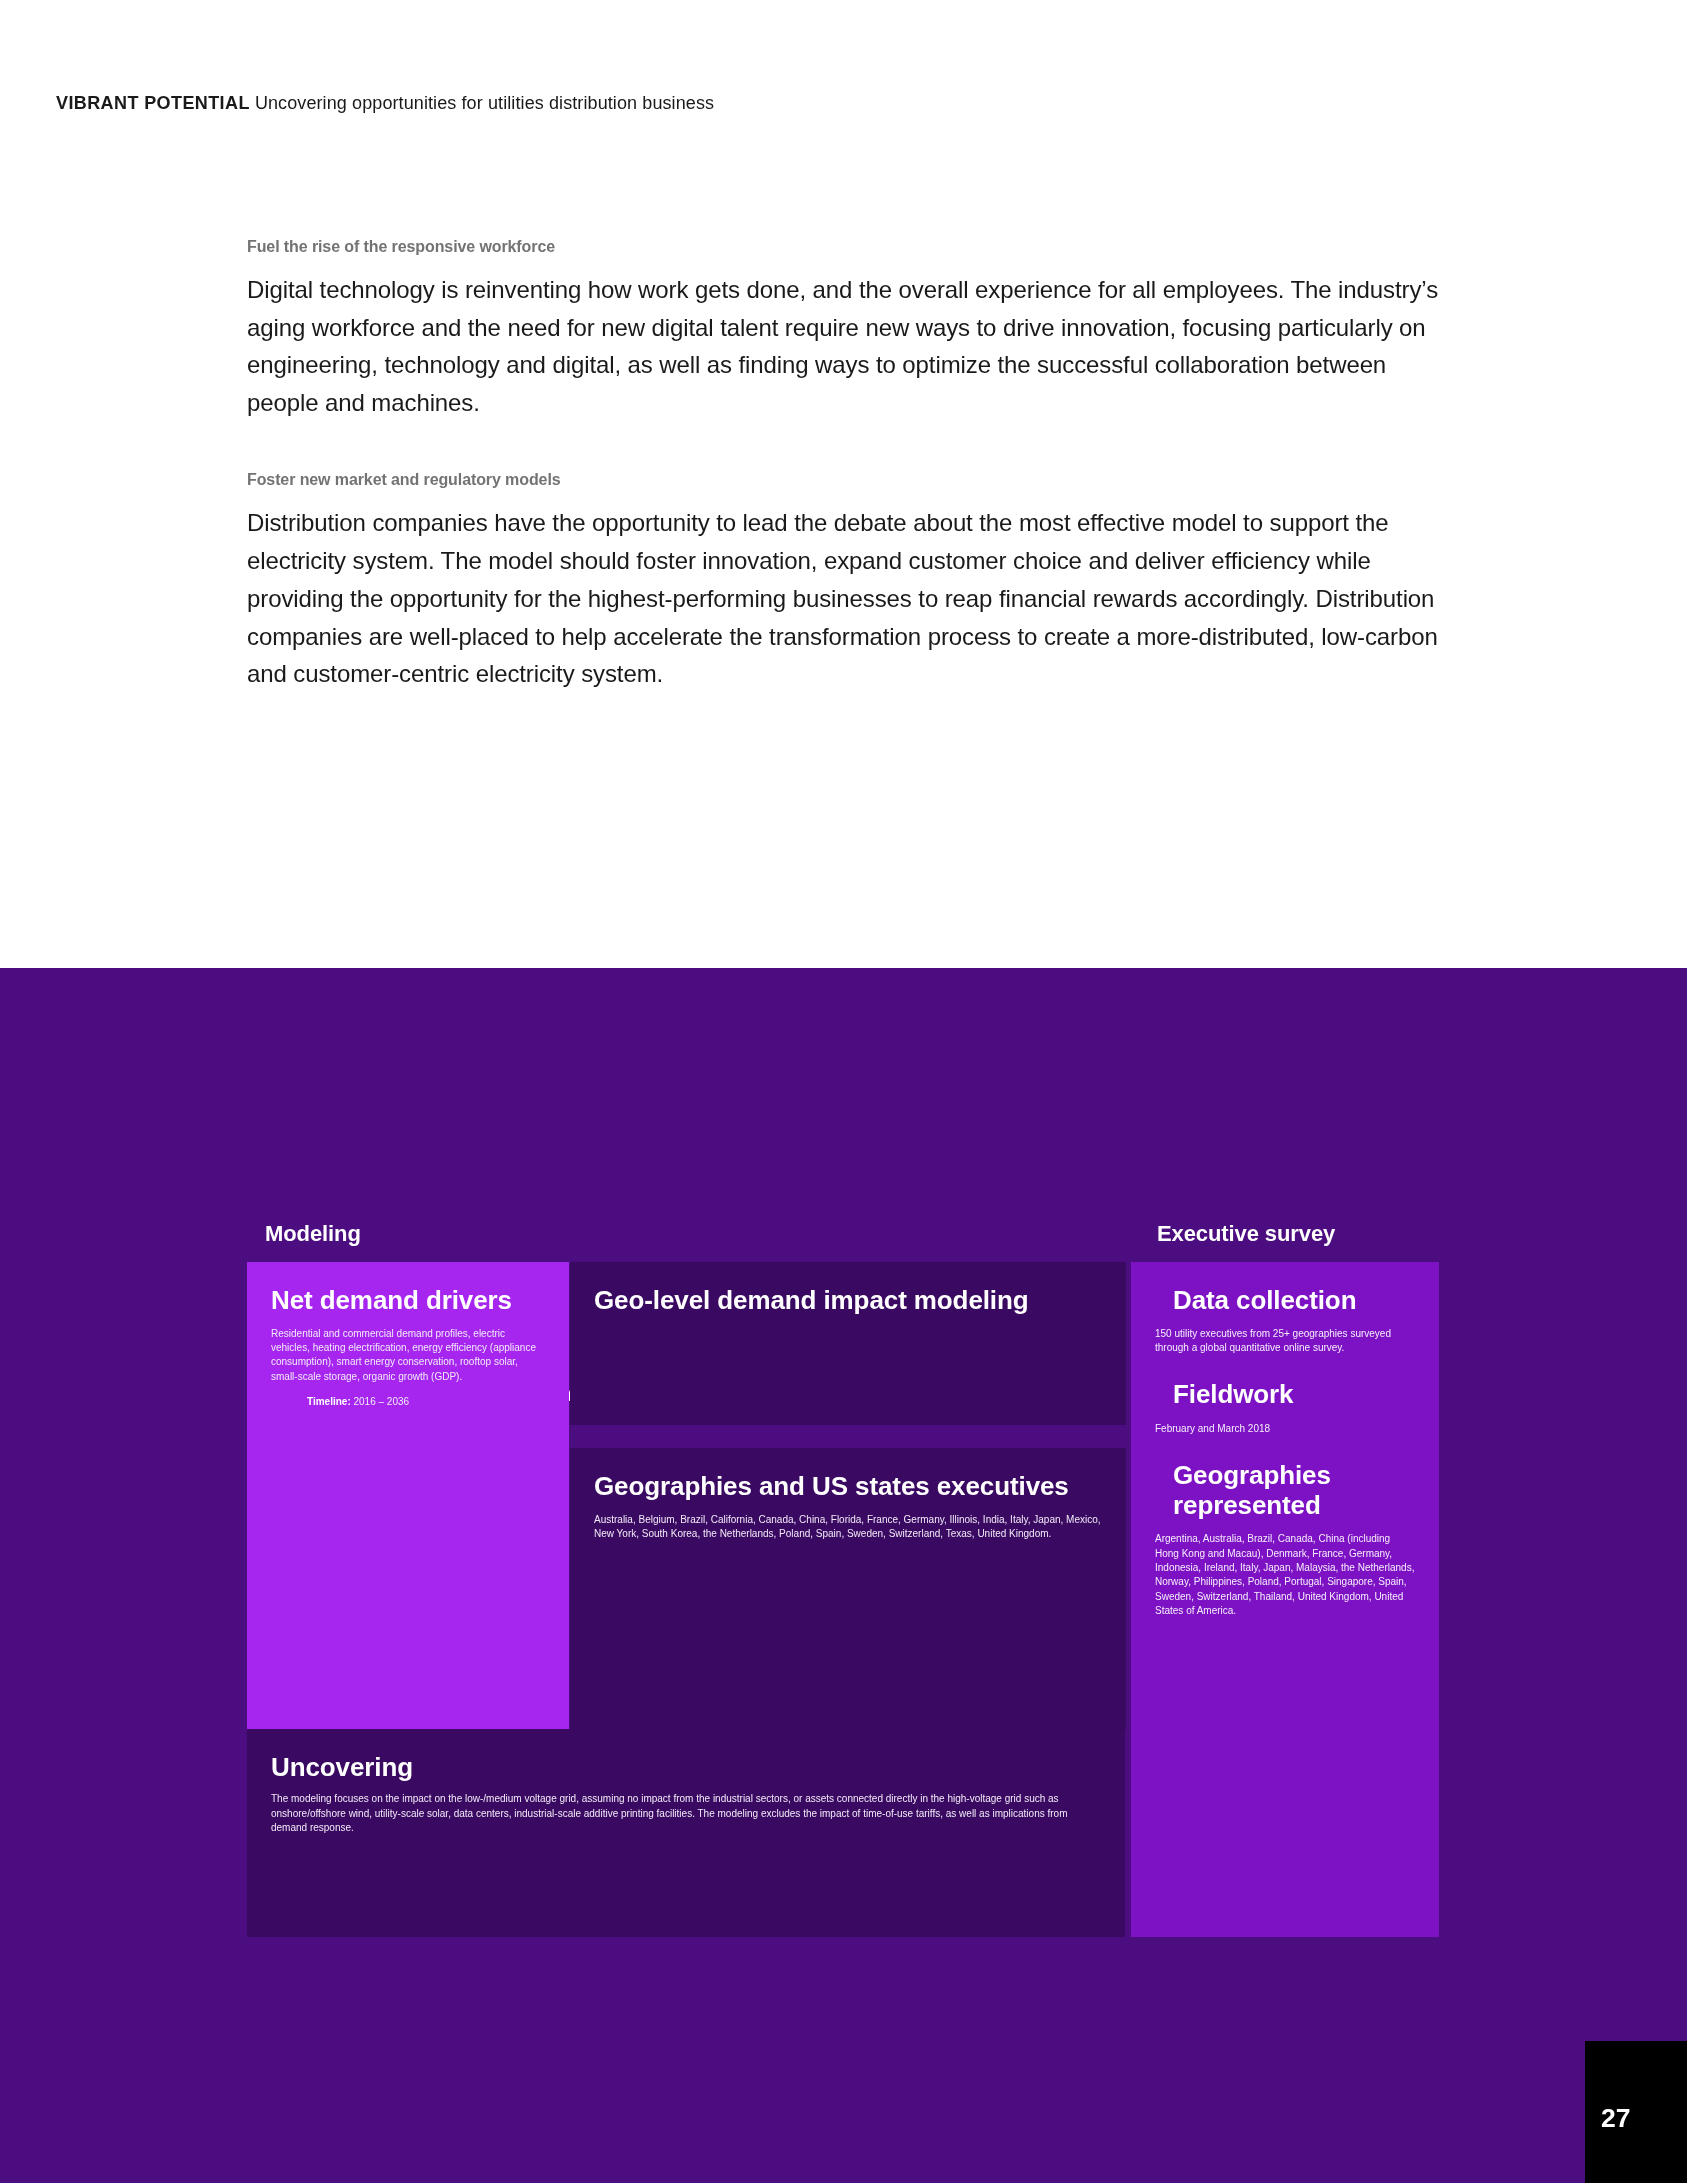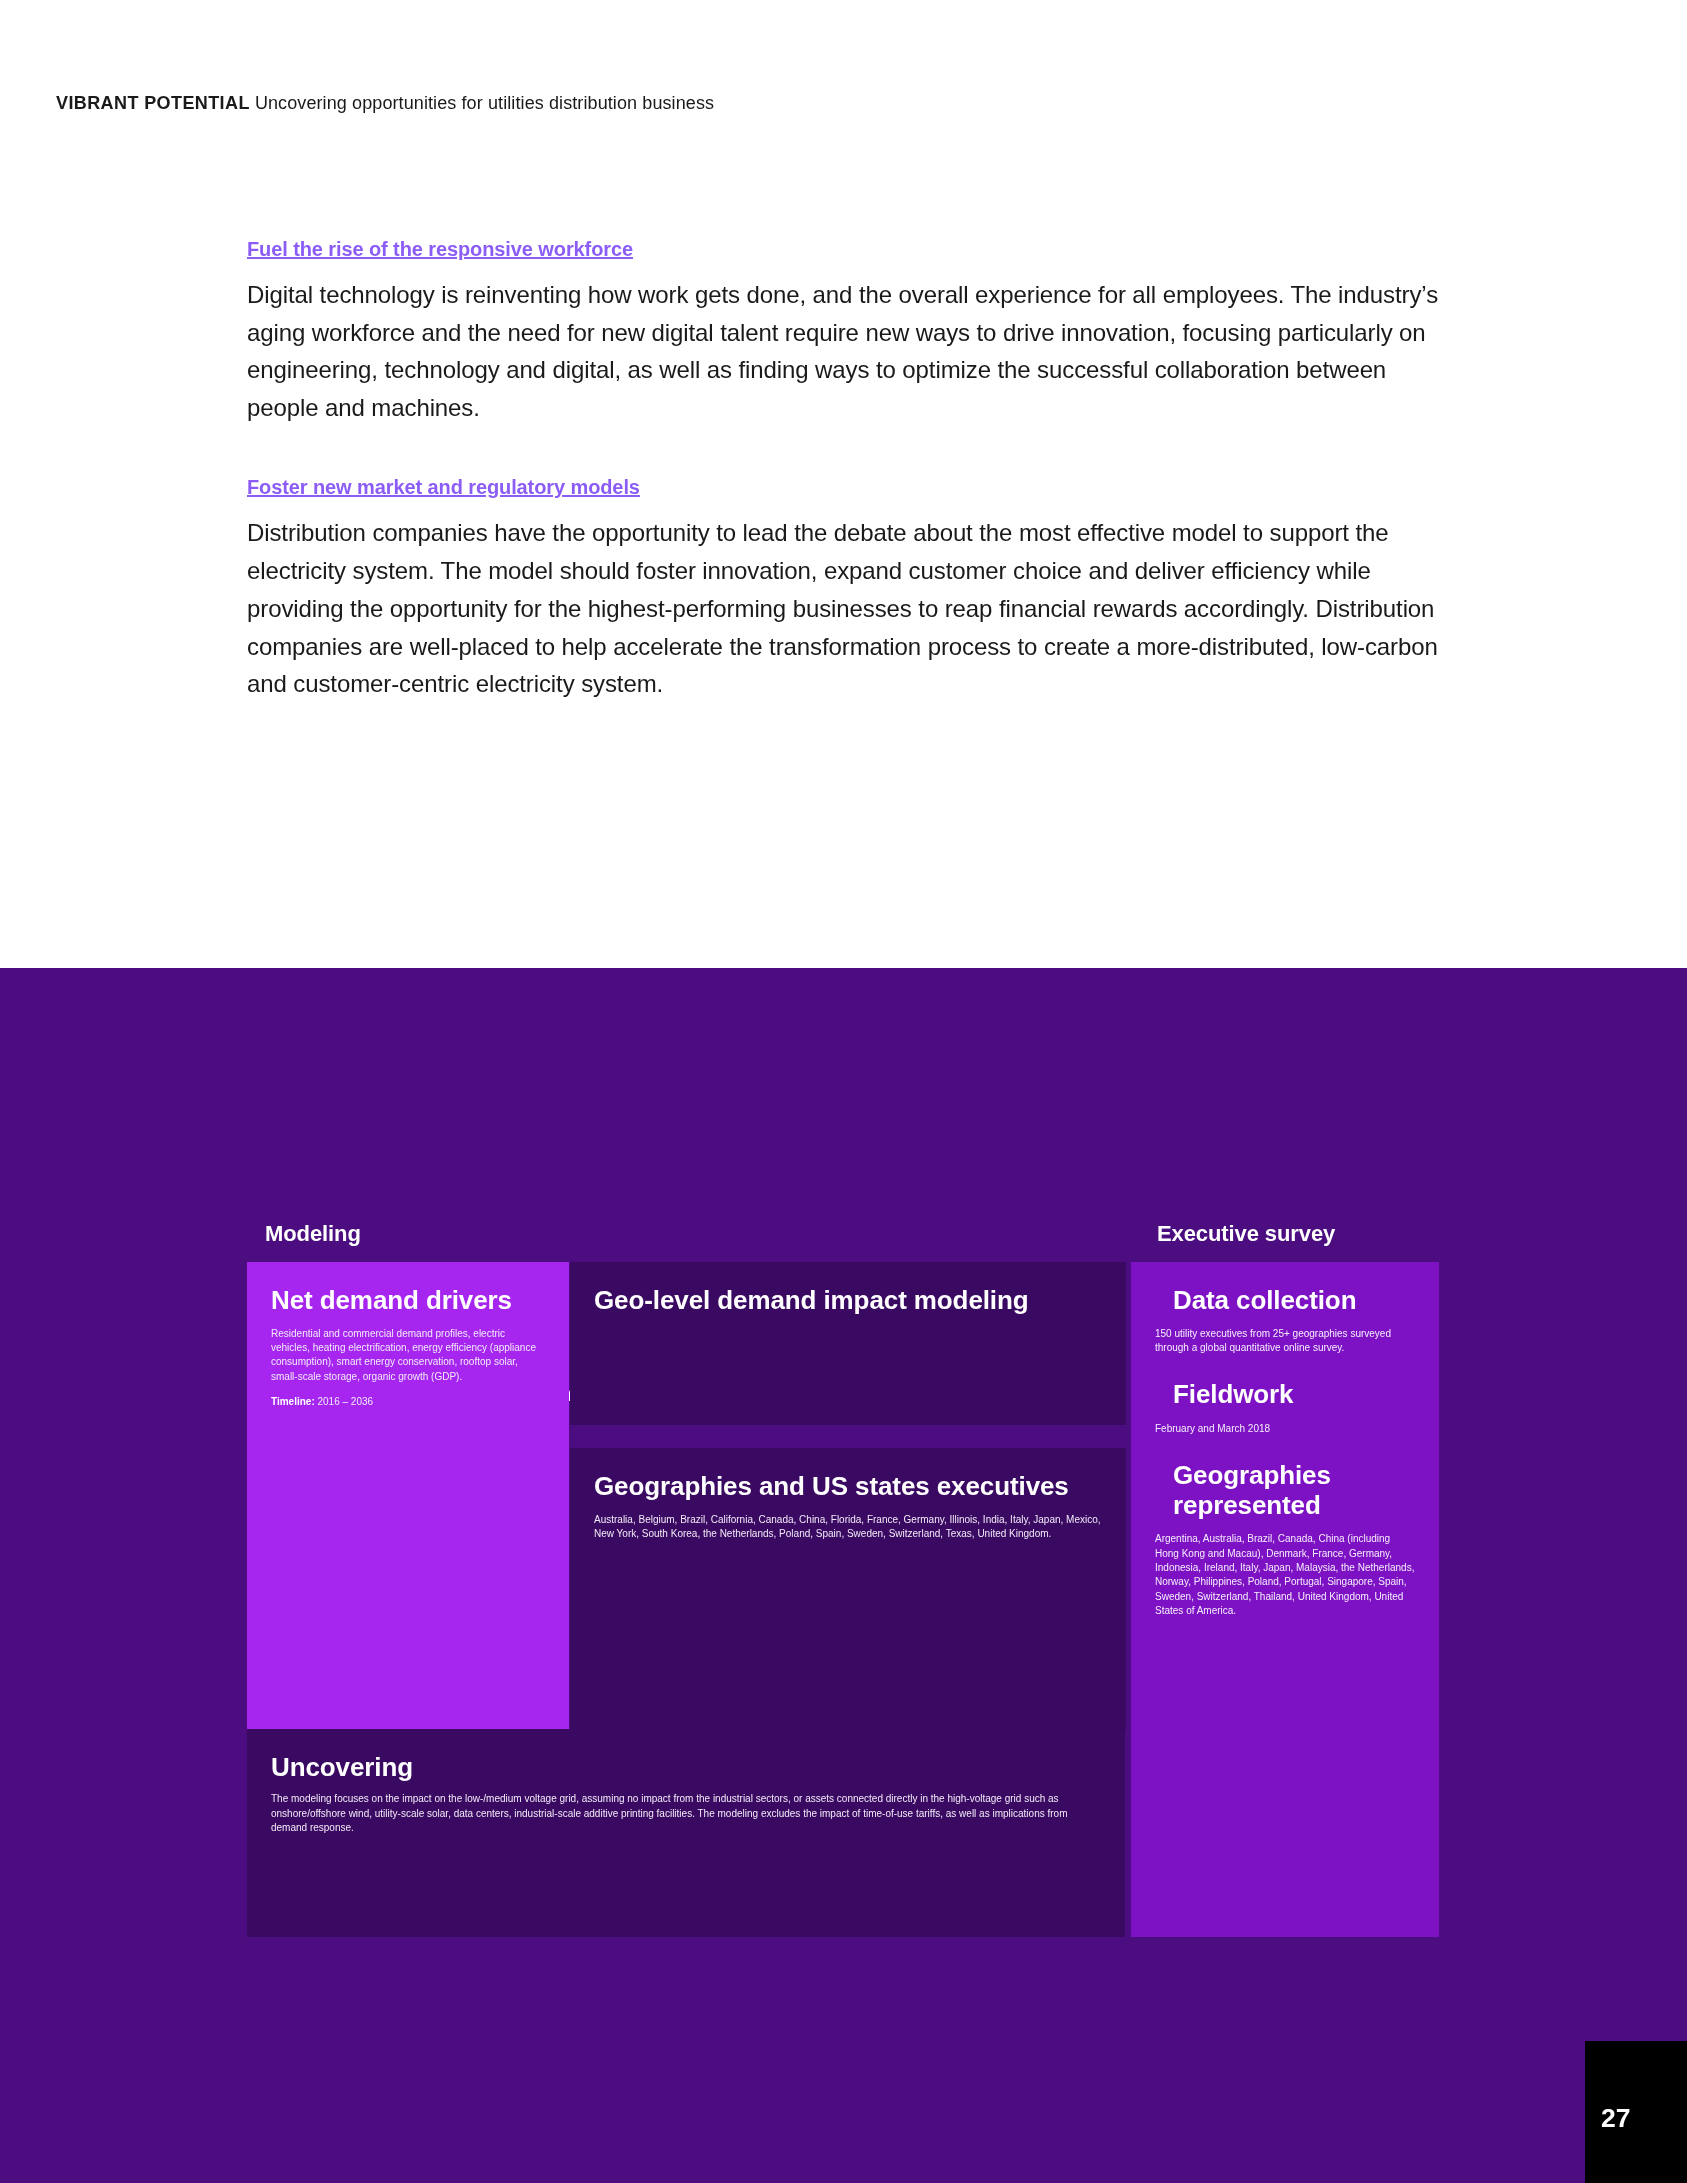--- a/index.html
+++ b/index.html
@@ -43,26 +43,25 @@
     height: 968px;
     background: #ffffff;
   }
   .content-col {
     position: absolute;
     left: 247px;
     top: 238px;
     width: 1217px;
   }
   .sec-heading {
-    font-size: 20px;
-    font-weight: bold;
-    color: #8b5cf6;
+    font-size: 16px;
+    font-weight: bold;
+    color: #737373;
     letter-spacing: -0.1px;
     margin: 0 0 14.6px 0;
-    text-decoration: underline;
   }
   .sec-body {
     font-size: 24px;
     line-height: 1.58;
     color: #1a1a1a;
     margin: 0;
     letter-spacing: -0.1px;
   }
   .gap-block {
     height: 49px;
@@ -110,21 +109,21 @@
     color: #ffffff;
     line-height: 1.16;
     letter-spacing: -0.1px;
   }
   .card p {
     margin: 0;
     font-size: 10px;
     line-height: 1.44;
     color: #f2eaf8;
   }
-  .card p + p { margin-top: 10.6px; }
+  .card p + p { margin-top: 10.6px; margin-left: 36px; }
 
   .card-net {
     left: 247px;
     top: 1262px;
     width: 322px;
     height: 467px;
     background: #a626f0;
     padding: 22.5px 24px 20px 24px;
   }
   .card-net .timeline-label {

